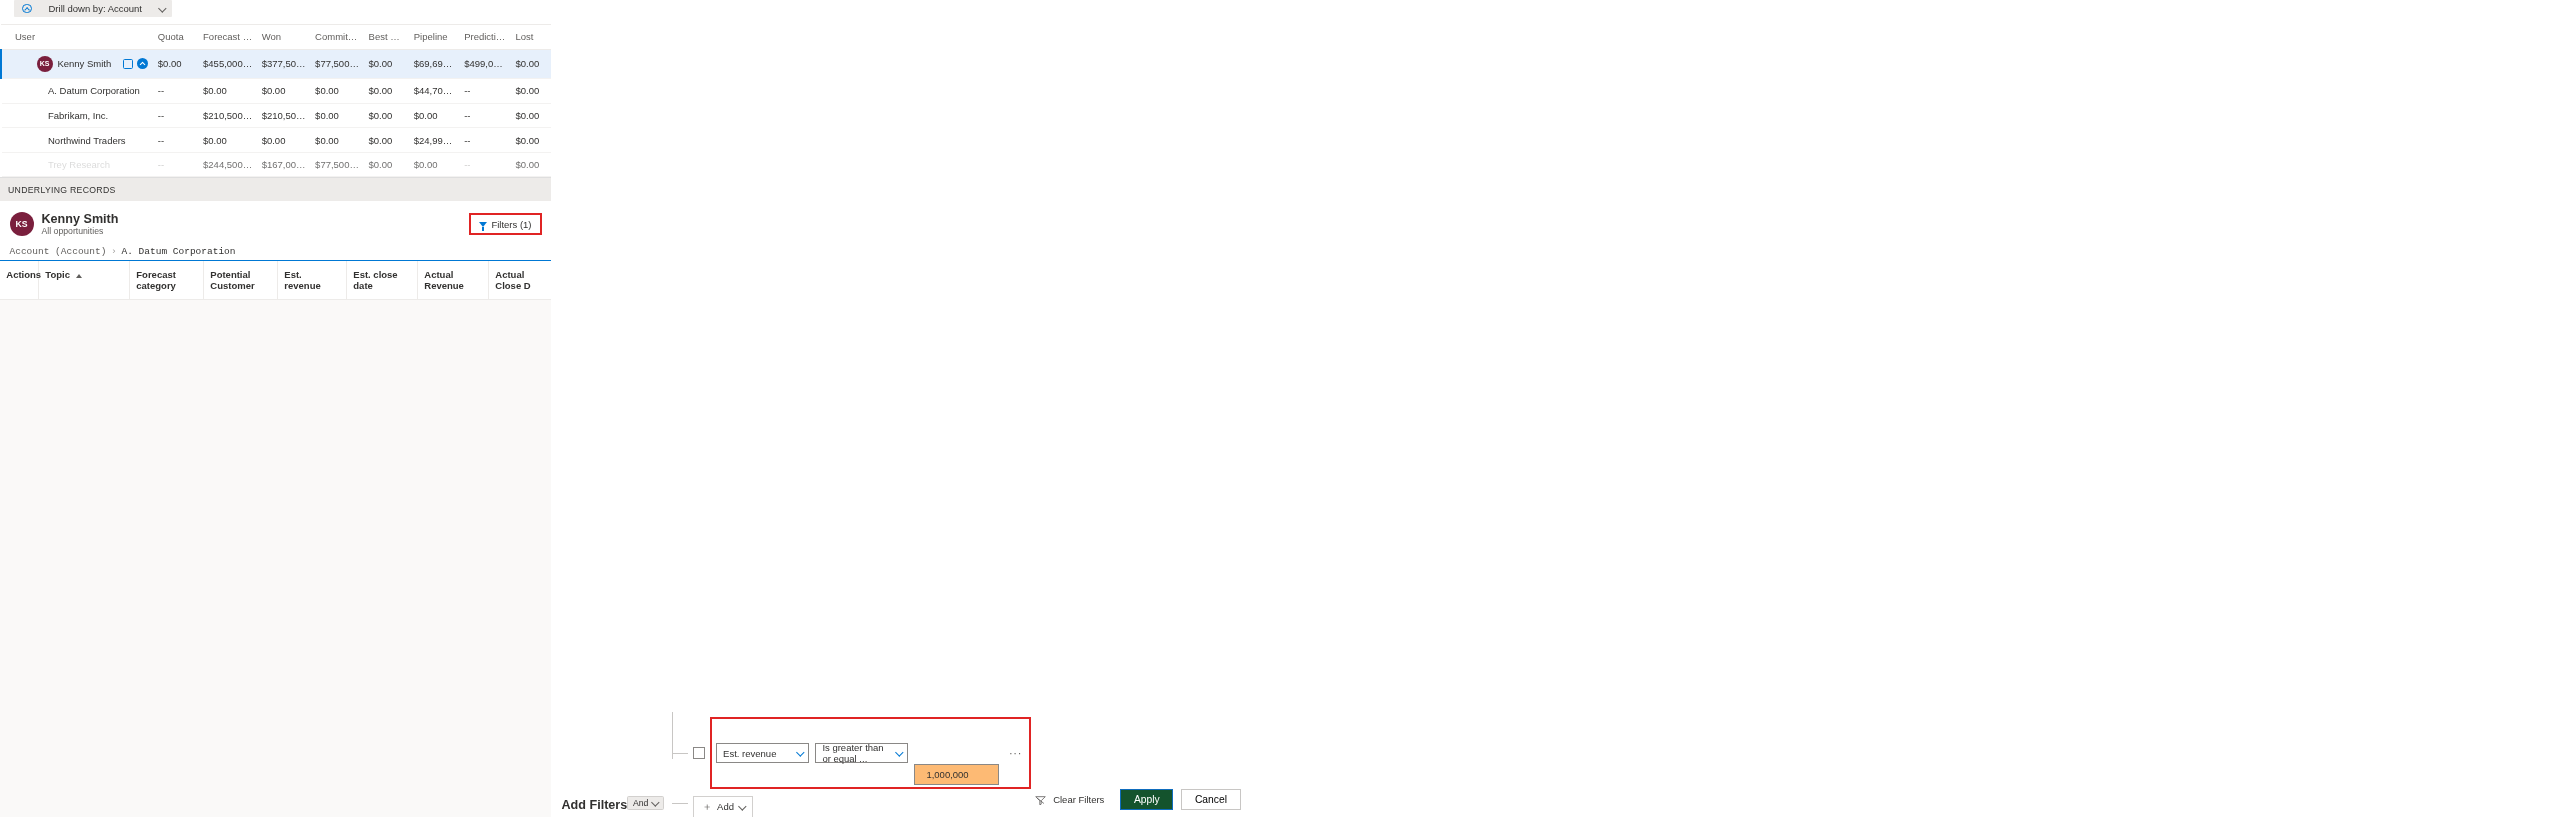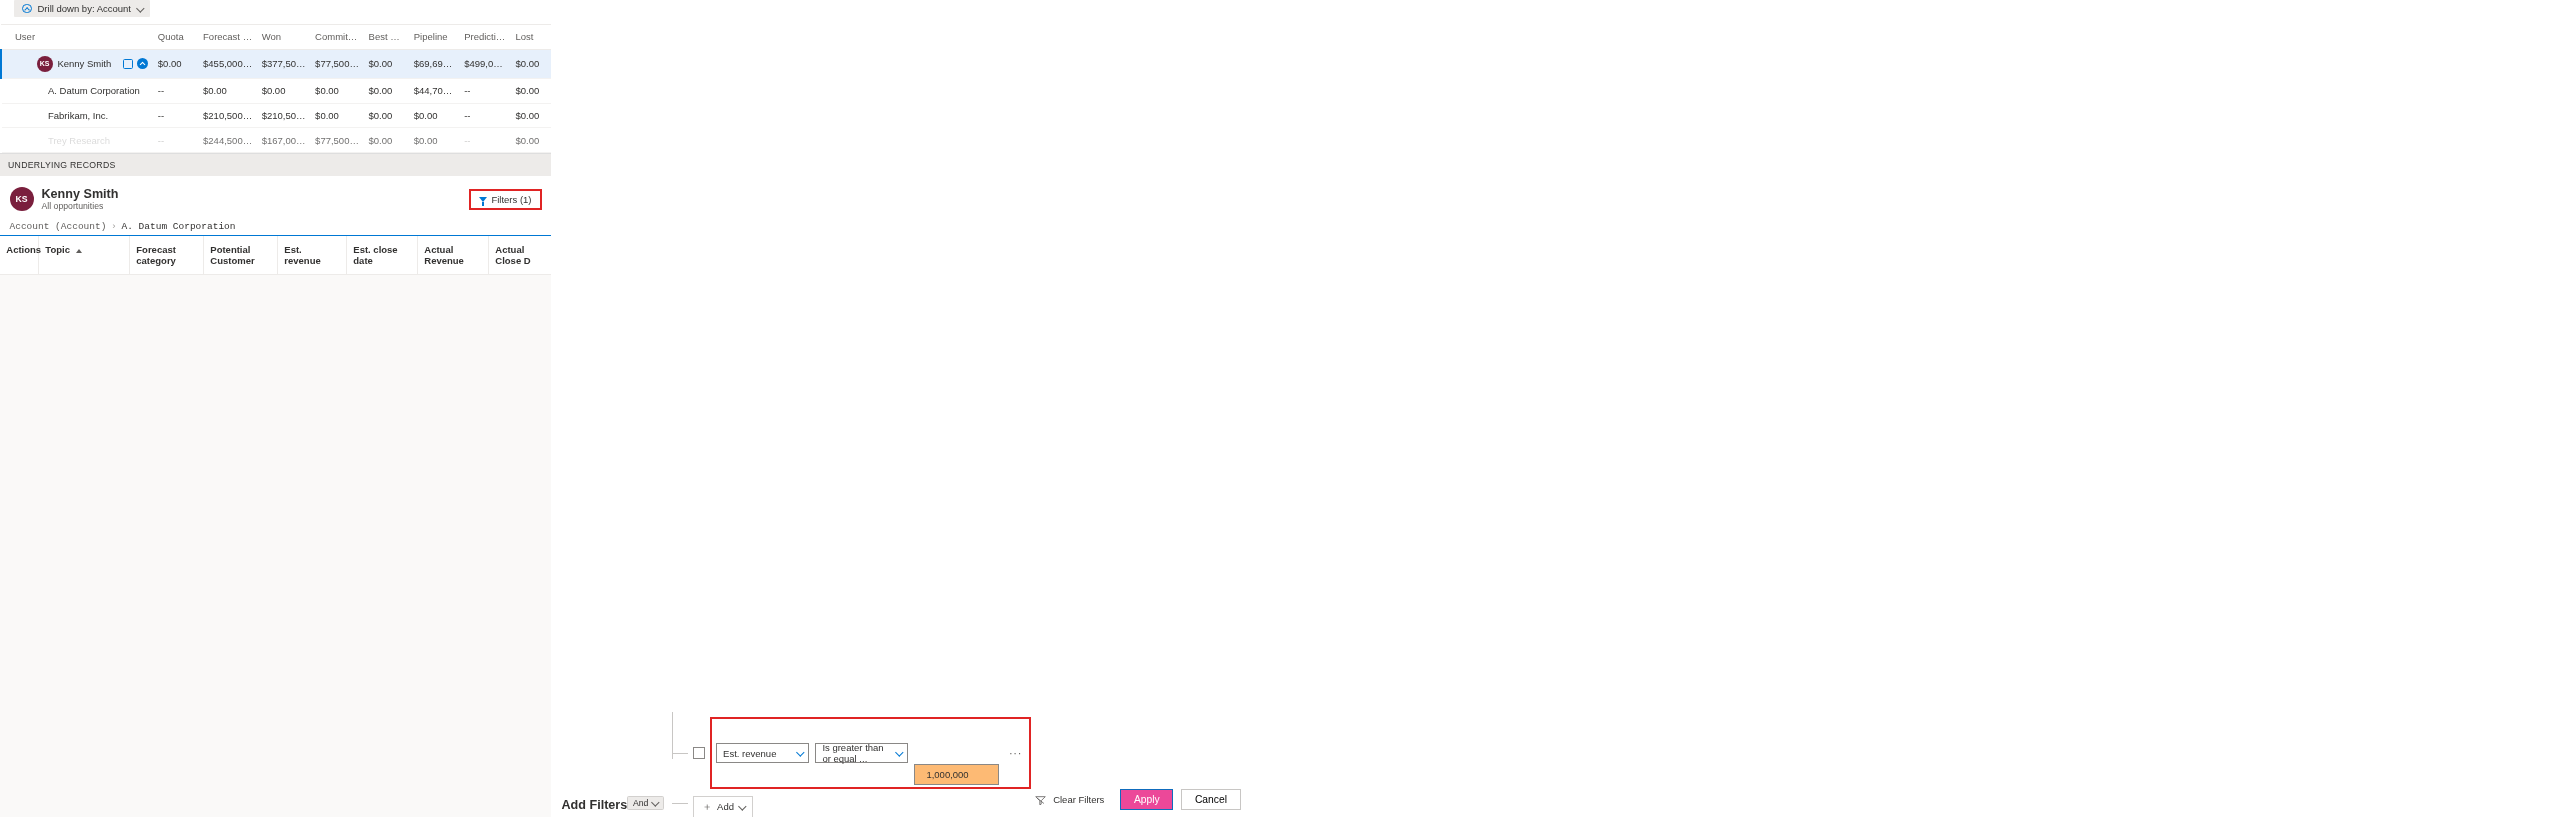--- a/index.html
+++ b/index.html
@@ -47,21 +47,21 @@
       display: inline-block;
     }
 
     
     .drill-bar {
       padding: 0 0 0 14px;
     }
     .drill-pill {
       display: inline-flex;
       align-items: center;
-      gap: 6px;
+      gap: 17px;
       background: #edebe9;
       border-radius: 1px;
       padding: 3.2px 8px;
       font-size: 9.5px;
       cursor: pointer;
     }
     .ico-home {
       width: 9.5px; height: 9.5px;
       border: 1px solid #0078d4;
       border-radius: 50%;
@@ -330,21 +330,21 @@
     }
     .rp-footer .spacer { flex:1; }
     .btn {
       padding:4px 12.6px;
       font-size:10.3px;
       border:0.8px solid #c8c6c4;
       background:#fff;
       cursor:pointer;
     }
     .btn-primary {
-      background:#ec4899;
+      background:#14532d;
       color:#fff;
       border-color:#0f6cbd;
     }
     .clear-f {
       display:inline-flex; gap:9px; align-items:center;
       font-size:9.5px; color:#323130;
     }
     .funnel-outline {
       width:9.5px; height:8px;
       position:relative;
@@ -438,20 +438,35 @@
           </td>
         <td>--</td>
         <td>$210,500.00</td>
         <td>$210,500.00</td>
         <td>$0.00</td>
         <td>$0.00</td>
         <td>$0.00</td>
         <td>--</td>
         <td>$0.00</td>
       </tr>
+      <tr>
+        <td class="col-user">
+            <div class="user-cell indent">
+              <span>Northwind Traders</span>
+            </div>
+          </td>
+        <td>--</td>
+        <td>$0.00</td>
+        <td>$0.00</td>
+        <td>$0.00</td>
+        <td>$0.00</td>
+        <td>$24,995.00</td>
+        <td>--</td>
+        <td>$0.00</td>
+      </tr>
       <tr class="fade-row">
         <td class="col-user">
             <div class="user-cell indent" style="opacity:.25">
               <span>Trey Research</span>
             </div>
           </td>
         <td style="opacity:.25">--</td>
         <td>$244,500.00</td>
         <td>$167,000.00</td>
         <td>$77,500.00</td>

